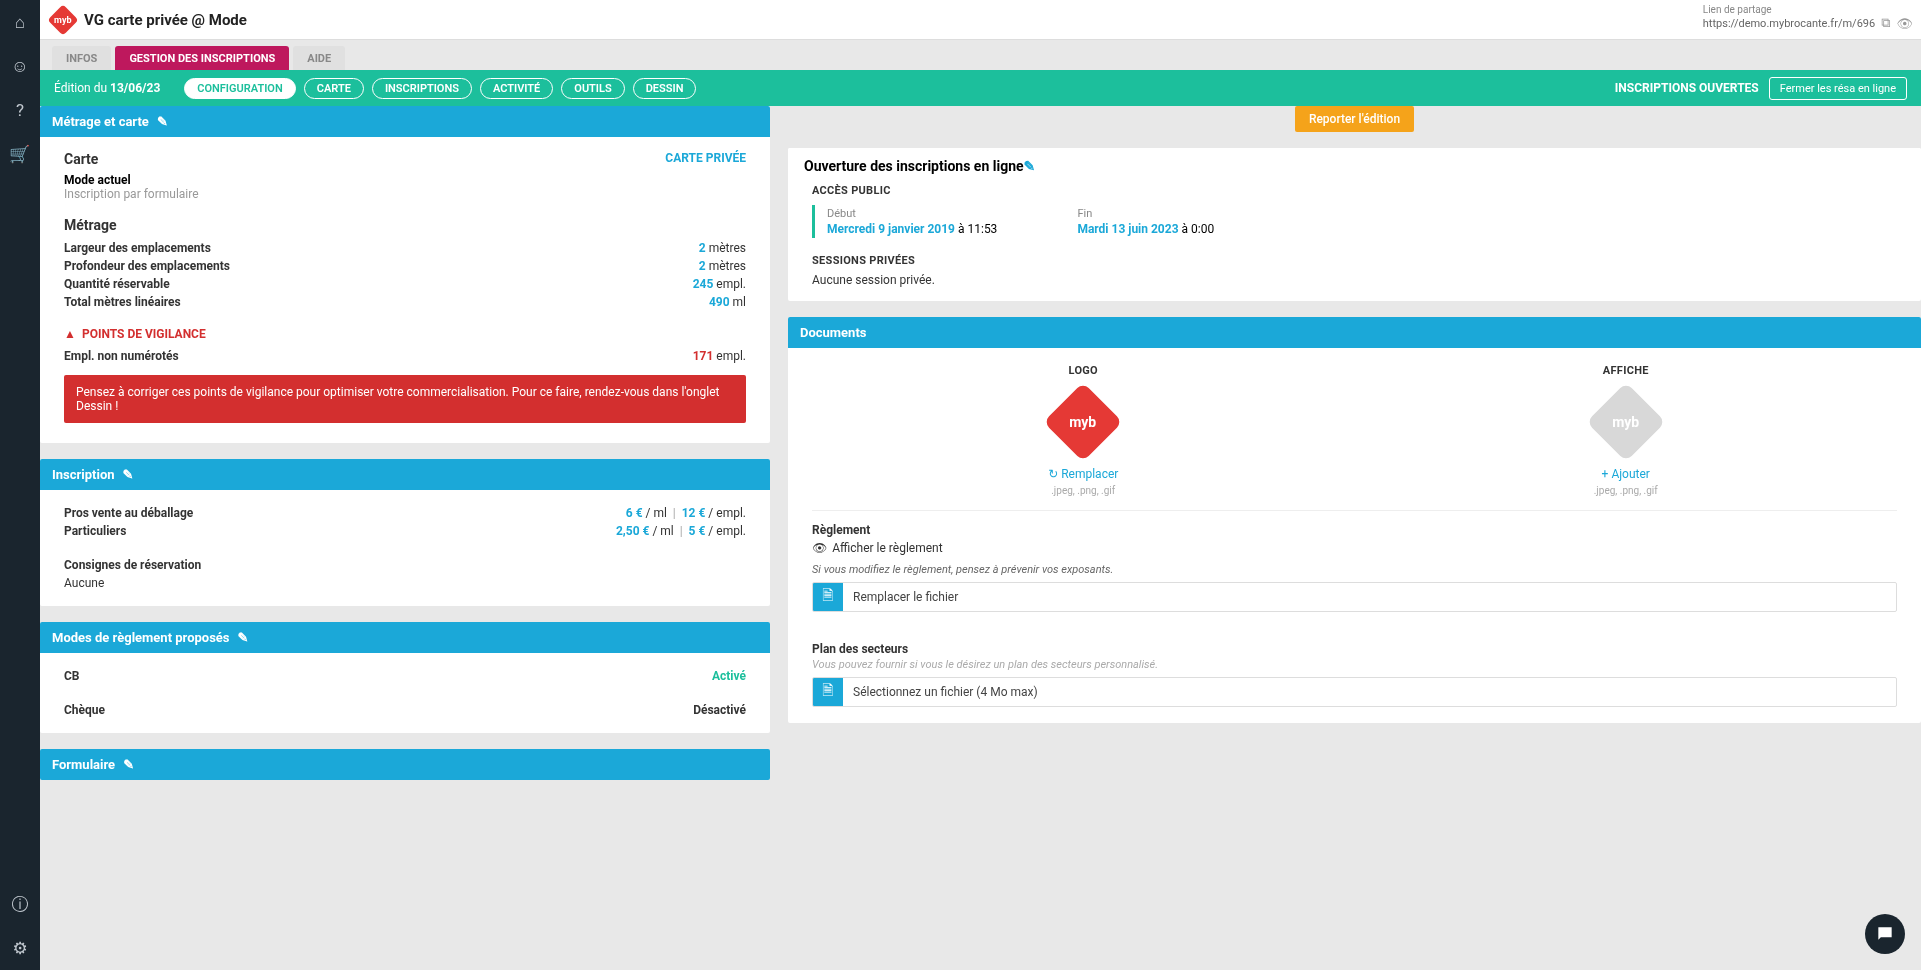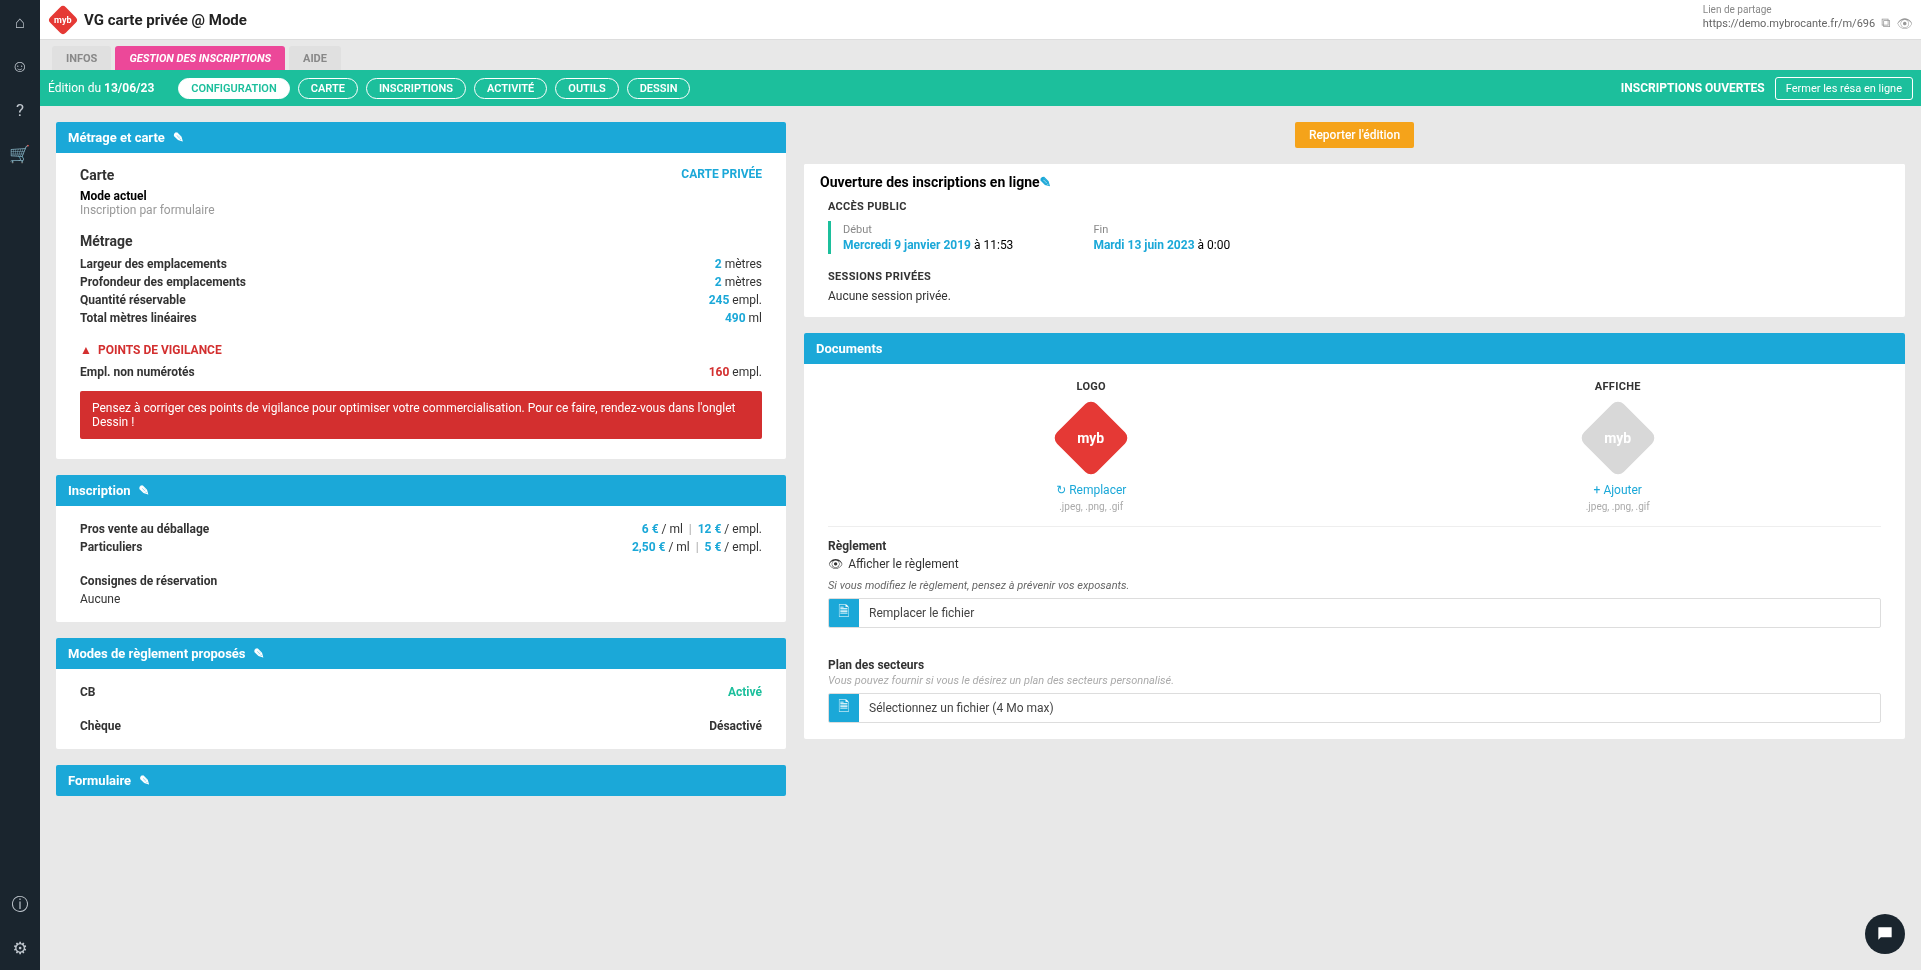--- a/index.html
+++ b/index.html
@@ -12,30 +12,30 @@
 .logo { width: 22px; height: 22px; background: #e53935; transform: rotate(45deg); border-radius: 4px; display: flex; align-items: center; justify-content: center; margin-right: 10px; }
 .logo-inner { transform: rotate(-45deg); color: #fff; font-size: 9px; font-weight: bold; }
 .page-title { font-weight: 700; font-size: 15px; color: #222; }
 .share-box { position: absolute; right: 8px; top: 4px; font-size: 10px; color: #888; }
 .share-label { font-size: 10px; color: #888; }
 .share-url { font-size: 11px; color: #666; margin-top: 1px; }
 .share-url-row { display: flex; align-items: center; gap: 6px; }
 .share-icon { color: #999; font-size: 13px; cursor: pointer; }
 .tabs-row { background: #e8e8e8; display: flex; padding: 0 12px; gap: 4px; height: 30px; align-items: end; }
 .tab { background: #e0e0e0; padding: 6px 14px 5px; font-size: 11px; font-weight: 700; color: #888; border-radius: 3px 3px 0 0; cursor: pointer; }
-.tab.active { background: #ec4899; color: #fff; font-style: italic; }
-.toolbar { background: #1cbf9c; height: 36px; display: flex; align-items: center; padding: 0 8px; gap: 8px; }
+.tab.active { background: #be185d; color: #fff; }
+.toolbar { background: #1cbf9c; height: 36px; display: flex; align-items: center; padding: 0 14px; gap: 8px; }
 .toolbar-label { color: #fff; font-size: 12px; }
 .toolbar-label b { font-weight: 700; }
 .pill { border: 1px solid #fff; color: #fff; padding: 3px 12px; border-radius: 12px; font-size: 11px; font-weight: 600; cursor: pointer; }
 .pill.active { background: #fff; color: #1cbf9c; }
 .toolbar-right { margin-left: auto; display: flex; align-items: center; gap: 10px; }
 .inscr-status { color: #fff; font-weight: 700; font-size: 12px; }
 .close-resa { border: 1px solid #fff; color: #fff; padding: 4px 10px; font-size: 11px; border-radius: 3px; cursor: pointer; background: transparent; }
-.content { padding: 16px; display: flex; gap: 18px; }
+.content { display: flex; gap: 18px; }
 .col-left { flex: 0 0 730px; display: flex; flex-direction: column; gap: 16px; }
 .col-right { flex: 1; display: flex; flex-direction: column; gap: 16px; }
 .card { background: #fff; border-radius: 2px; overflow: hidden; }
 .card-header { background: #1ba8d8; color: #fff; padding: 8px 12px; font-weight: 700; font-size: 13px; display: flex; align-items: center; gap: 8px; }
 .card-header .edit-icon { font-size: 13px; cursor: pointer; }
 .card-body { padding: 14px 24px; }
 .section-title { font-weight: 700; font-size: 14px; color: #333; margin-bottom: 6px; }
 .kv-row { display: flex; justify-content: space-between; font-size: 12px; padding: 2px 0; color: #333; }
 .kv-row .label { font-weight: 700; }
 .val-blue { color: #1ba8d8; font-weight: 700; }
@@ -167,21 +167,21 @@
               <span class="label">Total mètres linéaires</span>
               <span><span class="val-blue">490</span><span> ml</span></span>
             </div>
           <div class="sub-gap"></div>
           <div class="warn-title">
               <span>▲</span>
               <span>POINTS DE VIGILANCE</span>
             </div>
           <div class="kv-row" style="margin-top:6px">
               <span class="label">Empl. non numérotés</span>
-              <span><span class="val-red">160</span><span> empl.</span></span>
+              <span><span class="val-red">171</span><span> empl.</span></span>
             </div>
           <div class="alert-banner">Pensez à corriger ces points de vigilance pour optimiser votre commercialisation. Pour ce faire, rendez-vous dans l'onglet Dessin !</div>
         </div>
       </div>
 
       <div class="card">
         <div class="card-header">
           <span>Inscription</span>
           <span class="edit-icon">✎</span>
         </div>

